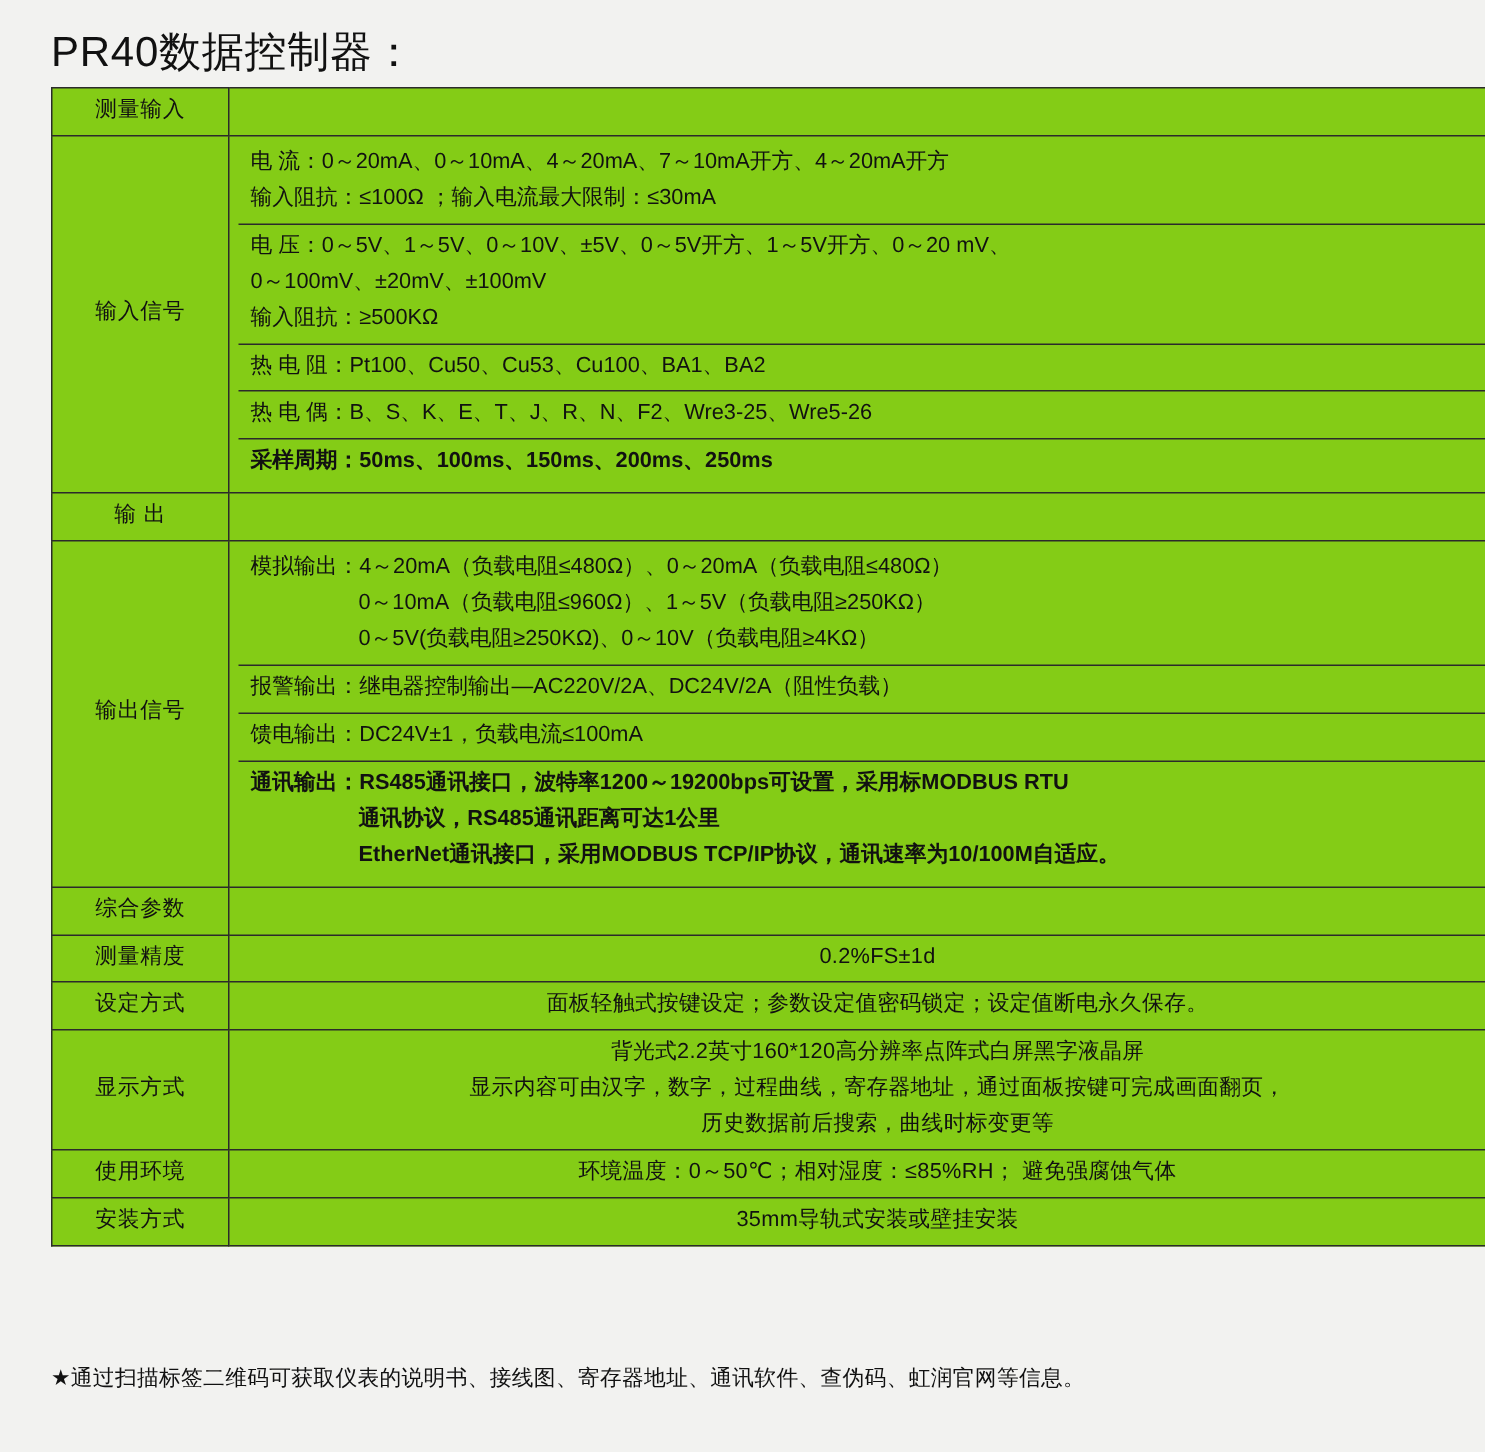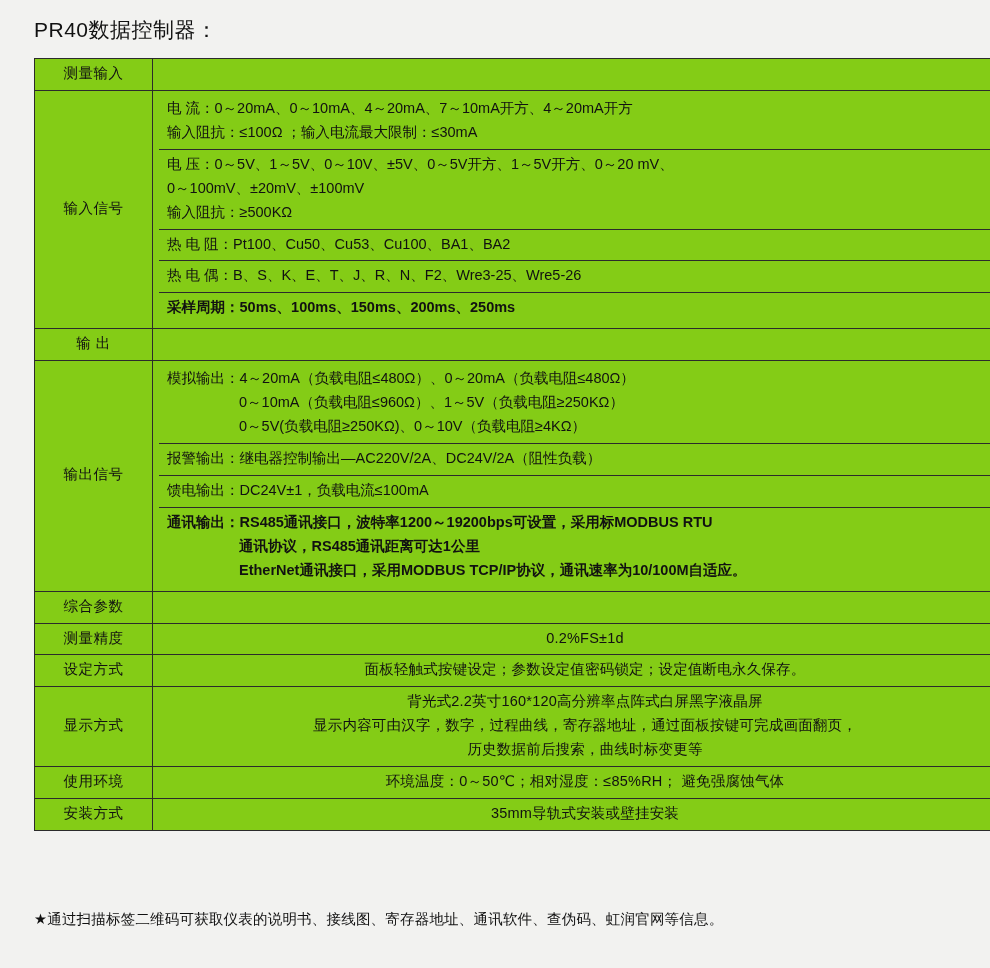--- a/index.html
+++ b/index.html
@@ -18,21 +18,21 @@
     position: relative;
     width: 990px;
     height: 968px;
     box-sizing: border-box;
     padding: 0;
   }
   .doc-title {
     position: absolute;
     left: 34px;
     top: 16px;
-    font-size: 21px;
+    font-size: 28px;
     letter-spacing: 0.5px;
     color: #111;
     white-space: nowrap;
   }
   table.spec {
     position: absolute;
     left: 34px;
     top: 58px;
     width: 984px;
     border-collapse: collapse;

